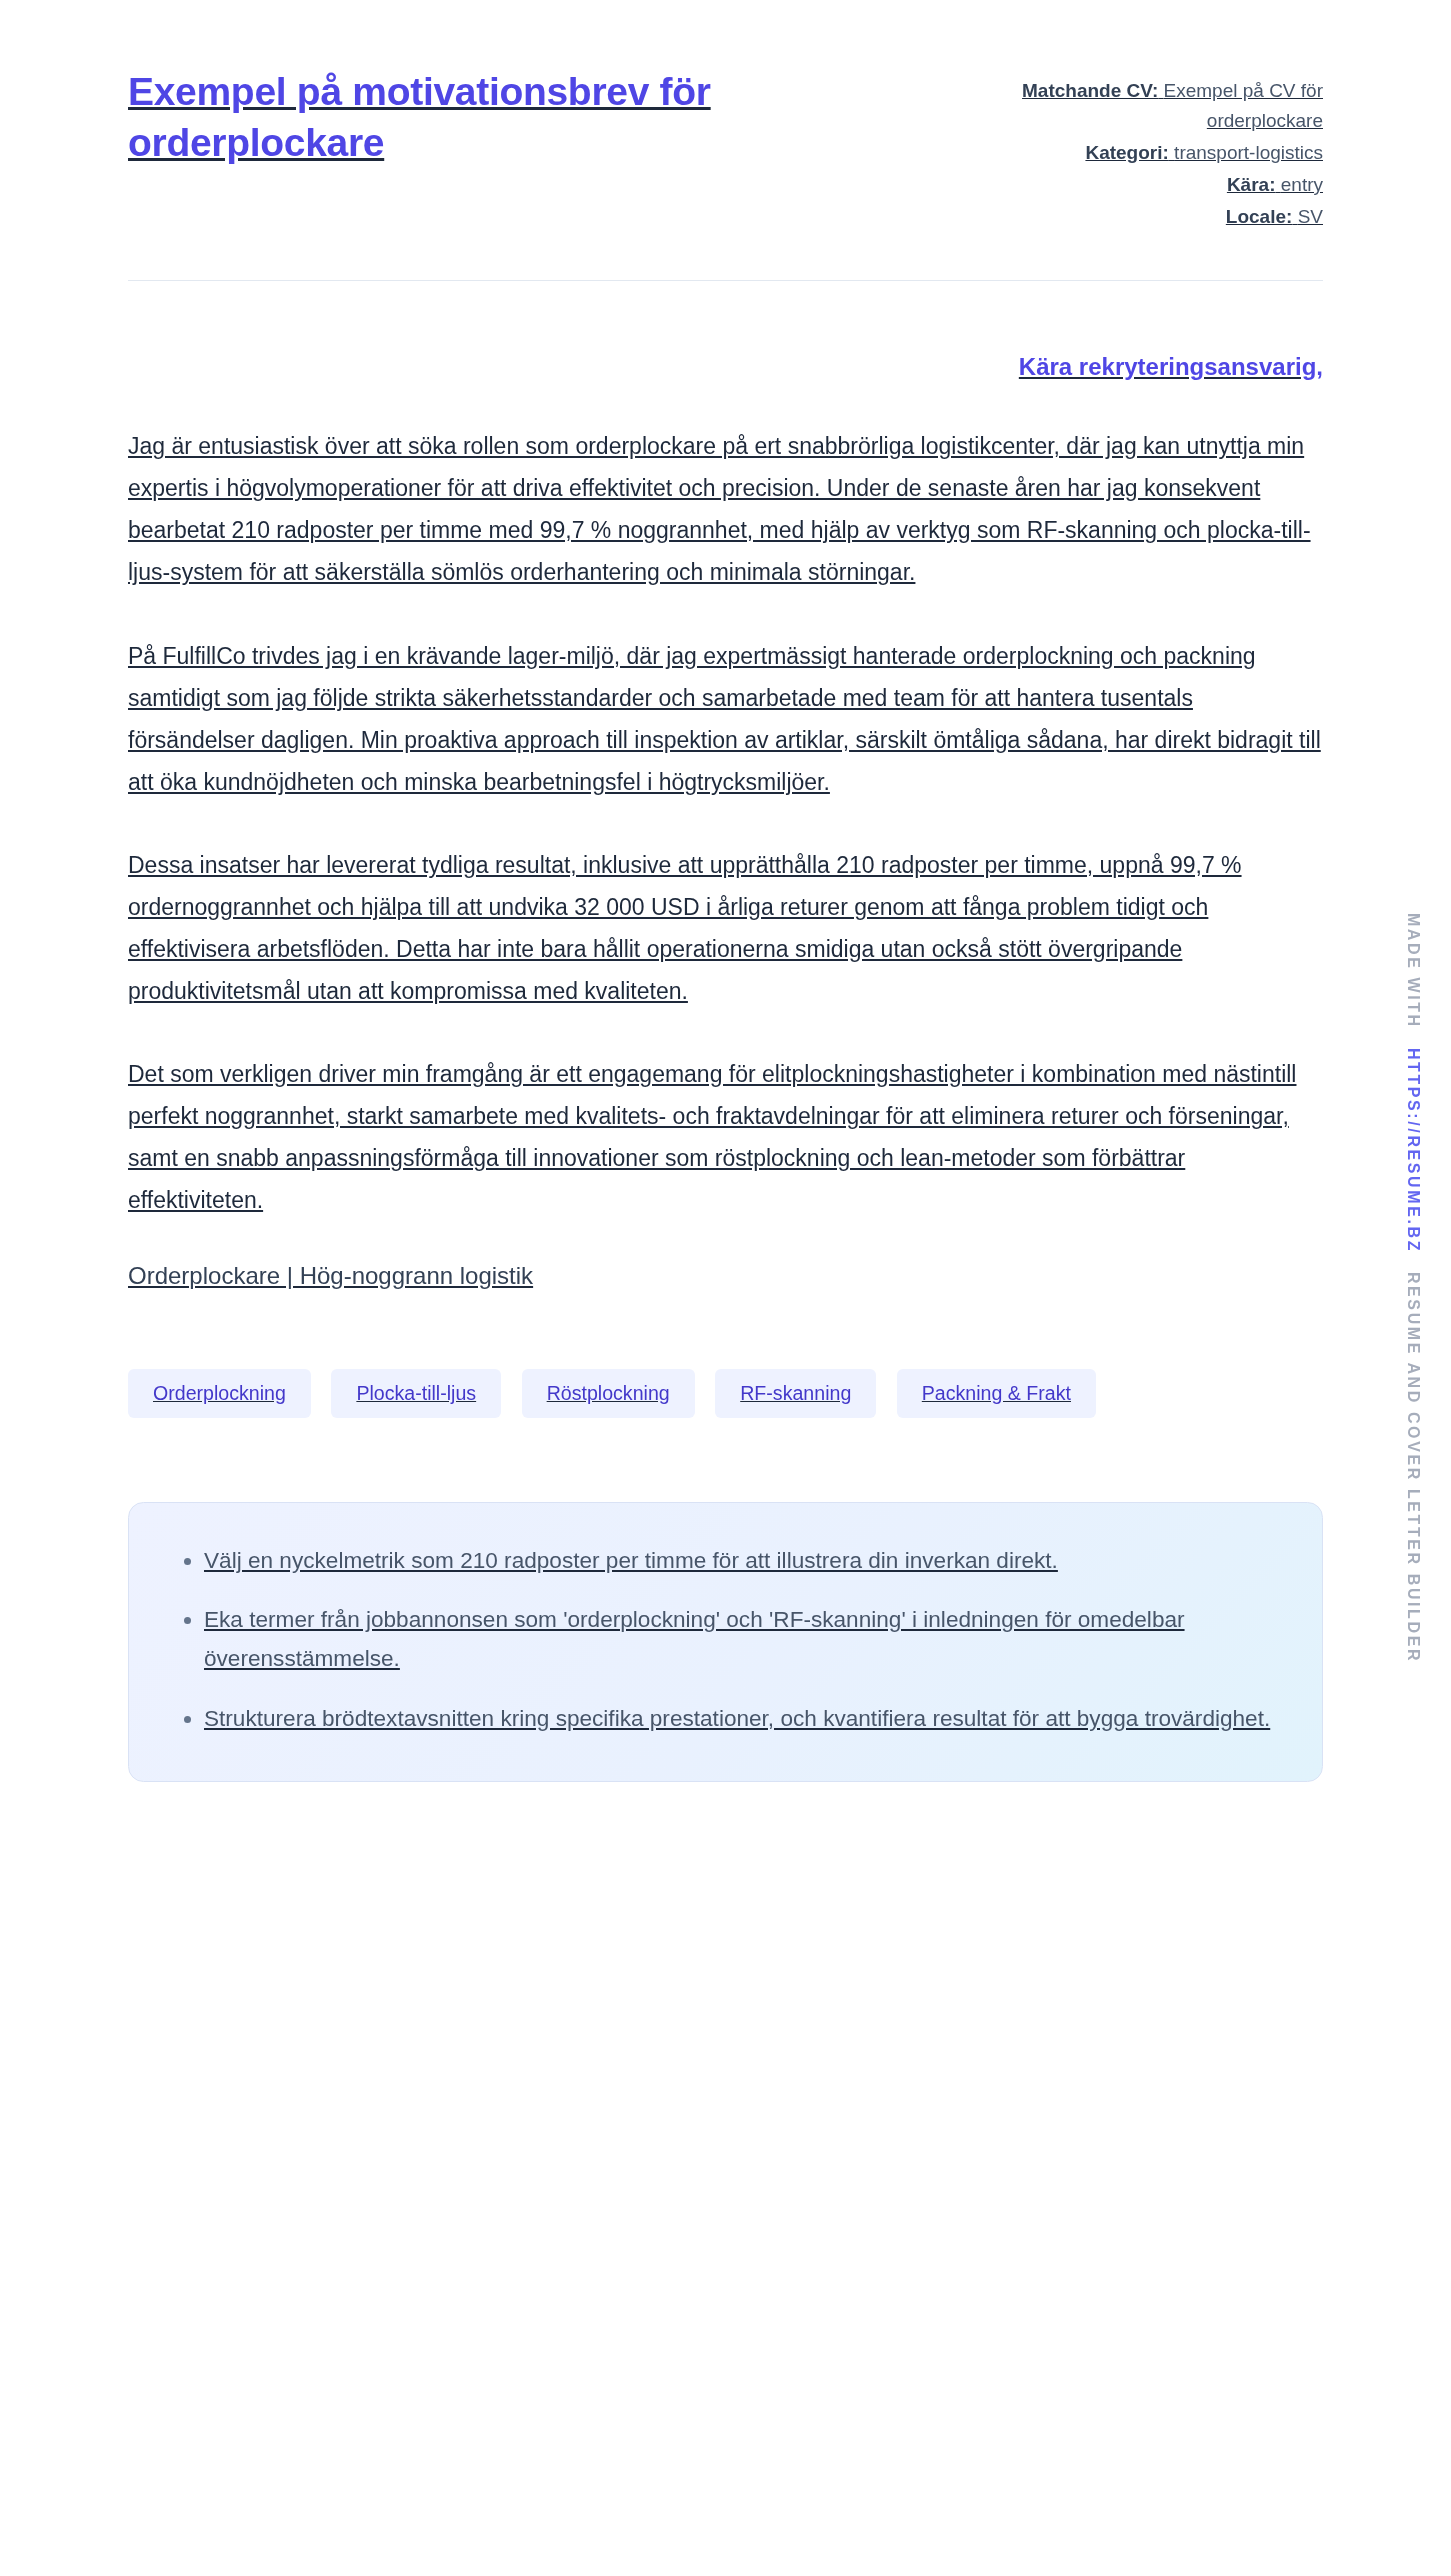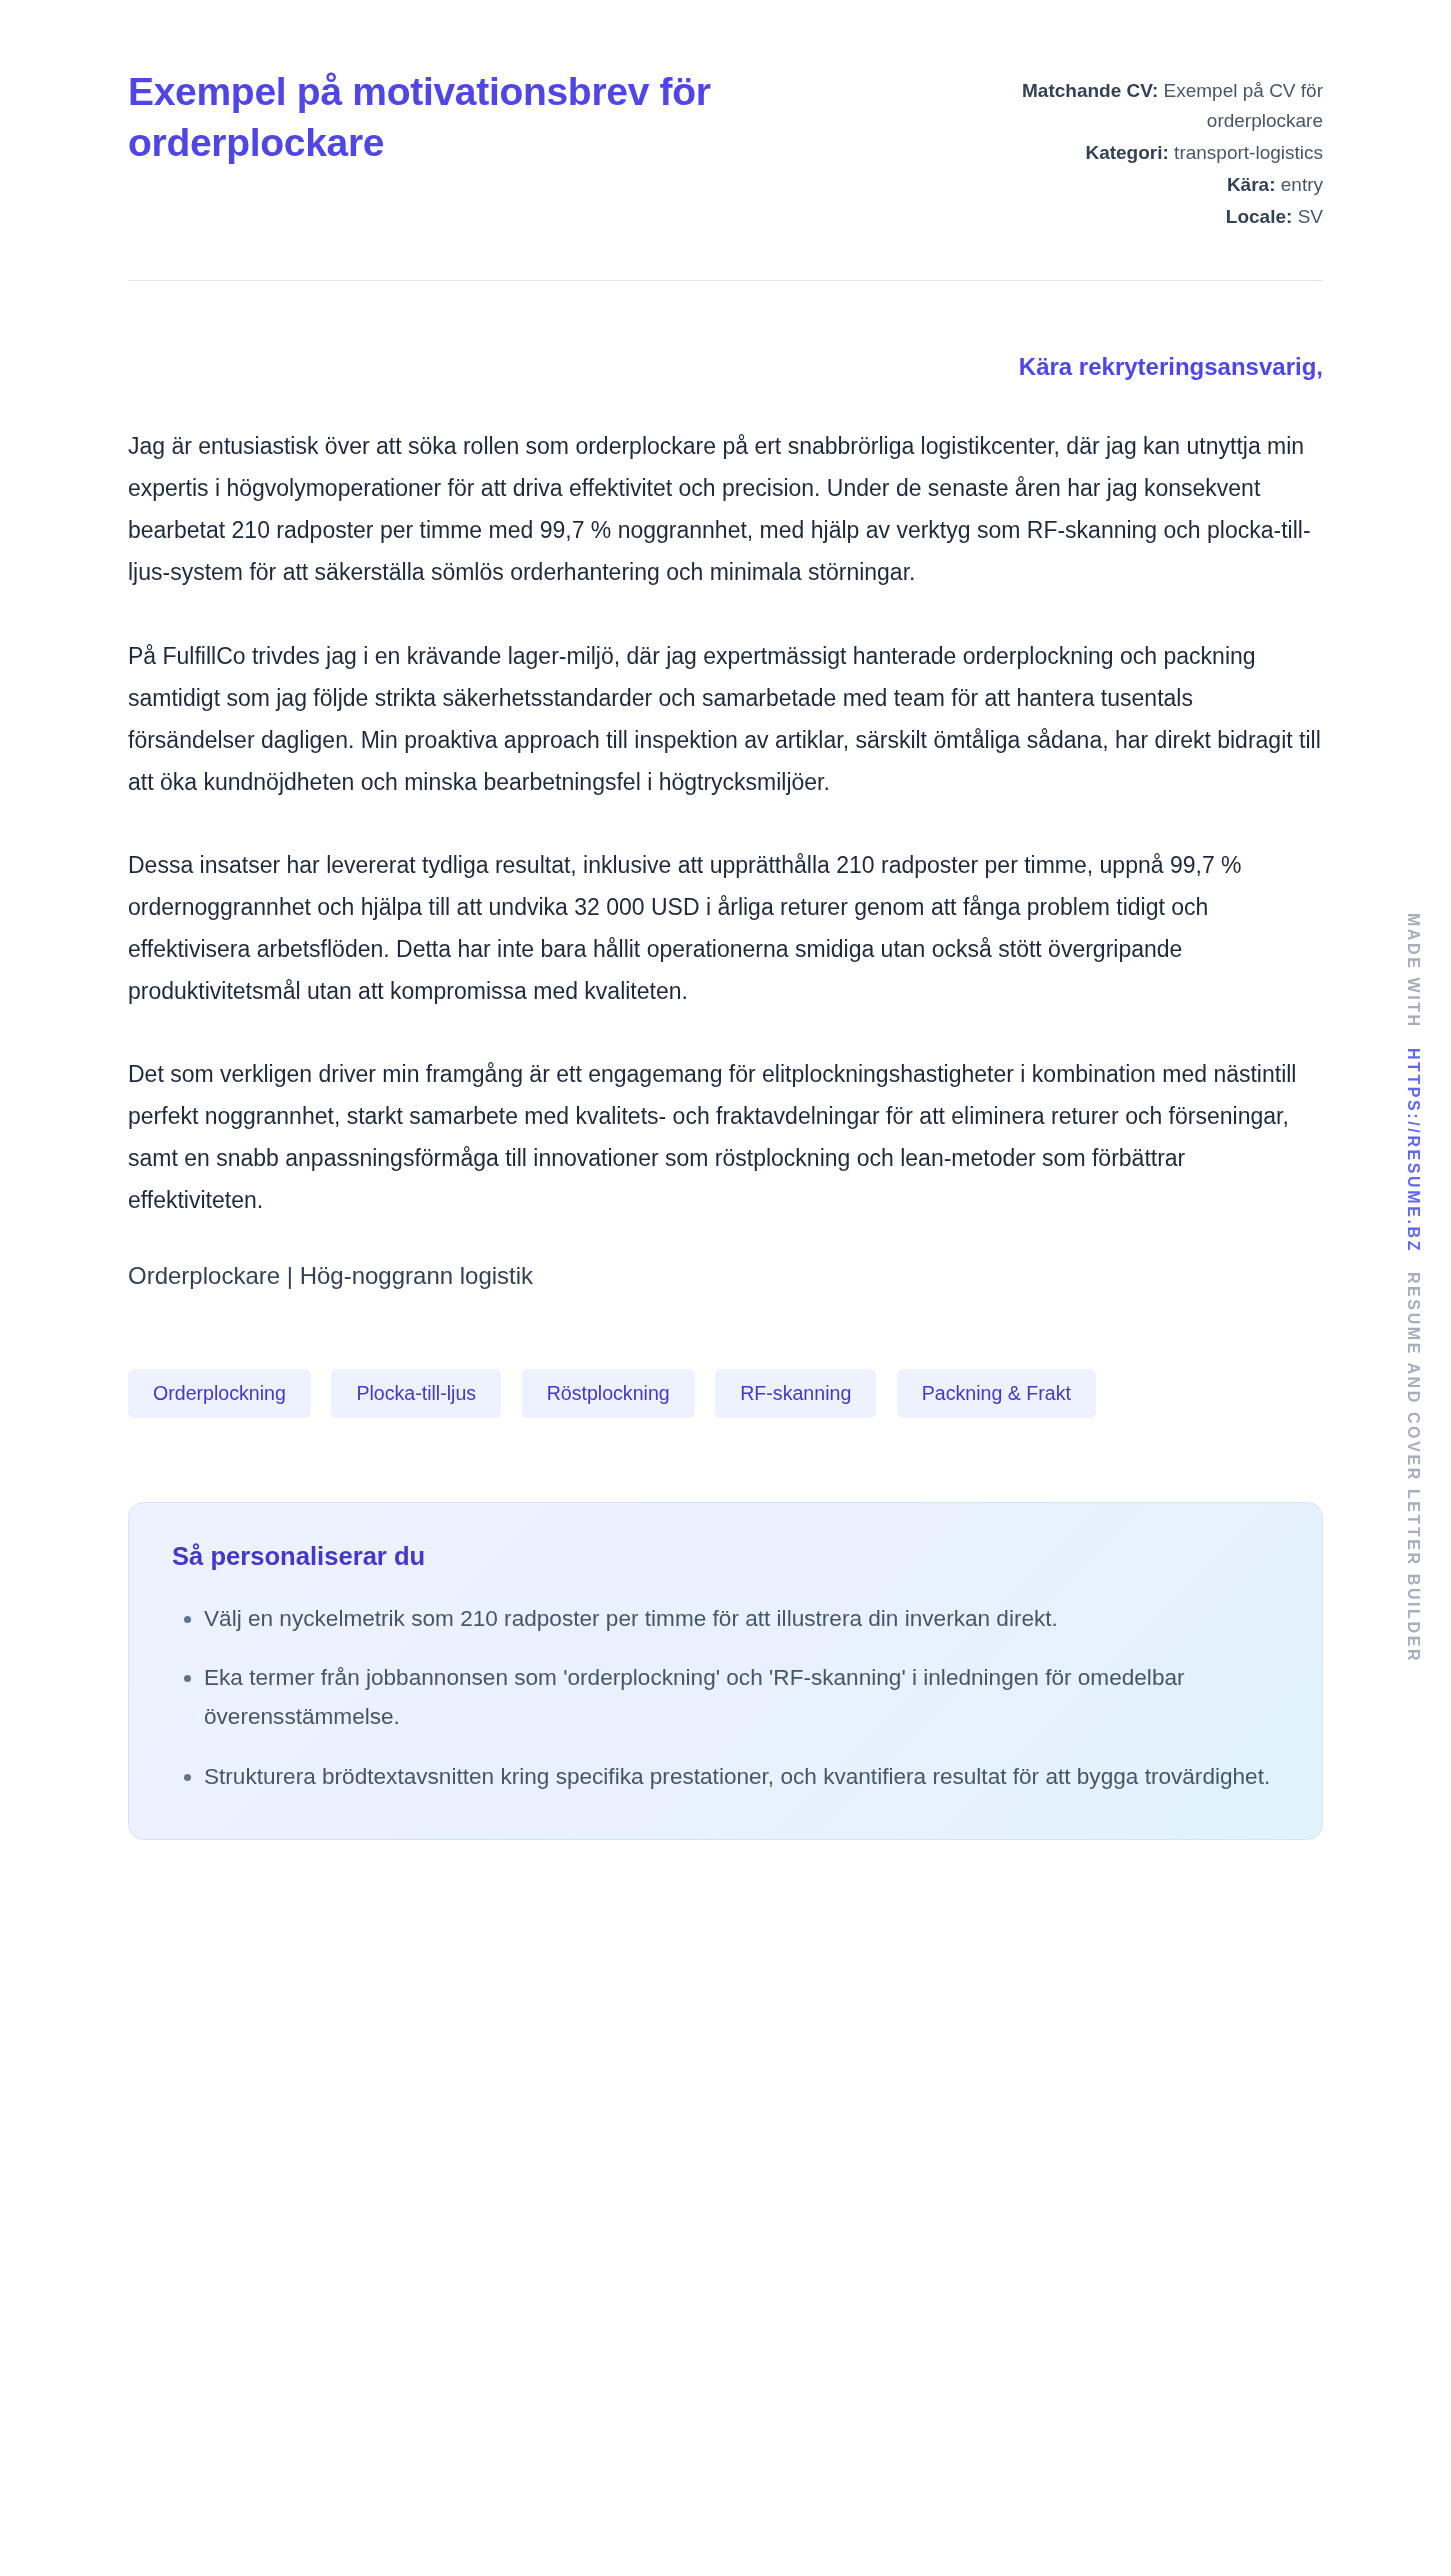--- a/index.html
+++ b/index.html
@@ -8,20 +8,21 @@
     font-family: "Liberation Sans", "DejaVu Sans", sans-serif;
     color: #1e293b;
   }
   .page {
     position: relative;
     width: 1451px;
     min-height: 2576px;
     margin: 0 auto;
     background: #ffffff;
     overflow: hidden;
+    text-decoration: underline;
   }
   .container {
     width: 1195px;
     margin: 0 auto;
     padding: 67px 0 94px;
   }
 
   
   .header { display: flex; justify-content: space-between; align-items: flex-start; }
   .title {
@@ -201,21 +202,20 @@
         <span class="tag">Plocka-till-ljus</span>
 
         <span class="tag">Röstplockning</span>
 
         <span class="tag">RF-skanning</span>
 
         <span class="tag">Packning &amp; Frakt</span>
       </div>
 
     <div class="tips">
-      <h2 class="tips-heading">Så personaliserar du</h2>
       <ul class="tips-list">
 
           <li>Välj en nyckelmetrik som 210 radposter per timme för att illustrera din inverkan direkt.</li>
 
           <li>Eka termer från jobbannonsen som 'orderplockning' och 'RF-skanning' i inledningen för omedelbar överensstämmelse.</li>
 
           <li>Strukturera brödtextavsnitten kring specifika prestationer, och kvantifiera resultat för att bygga trovärdighet.</li>
         </ul>
     </div>
 

